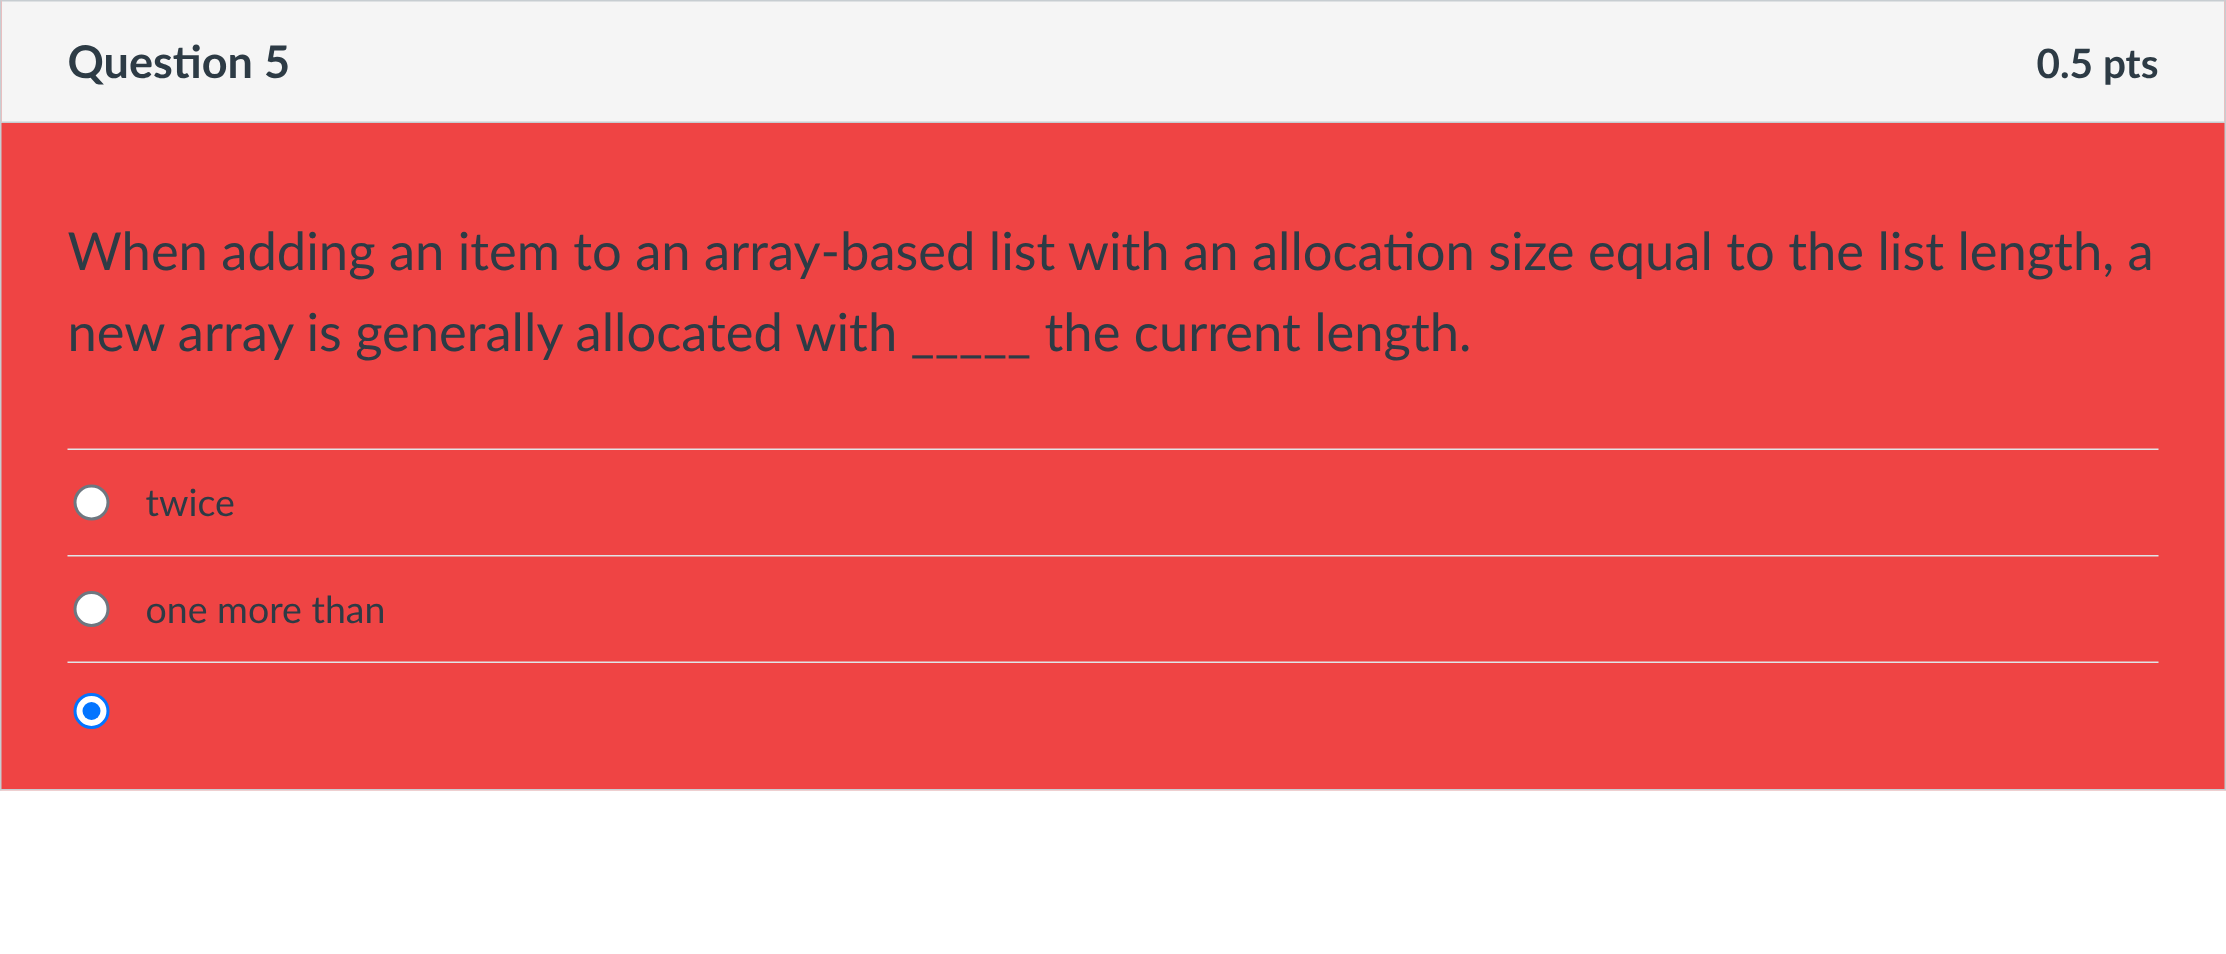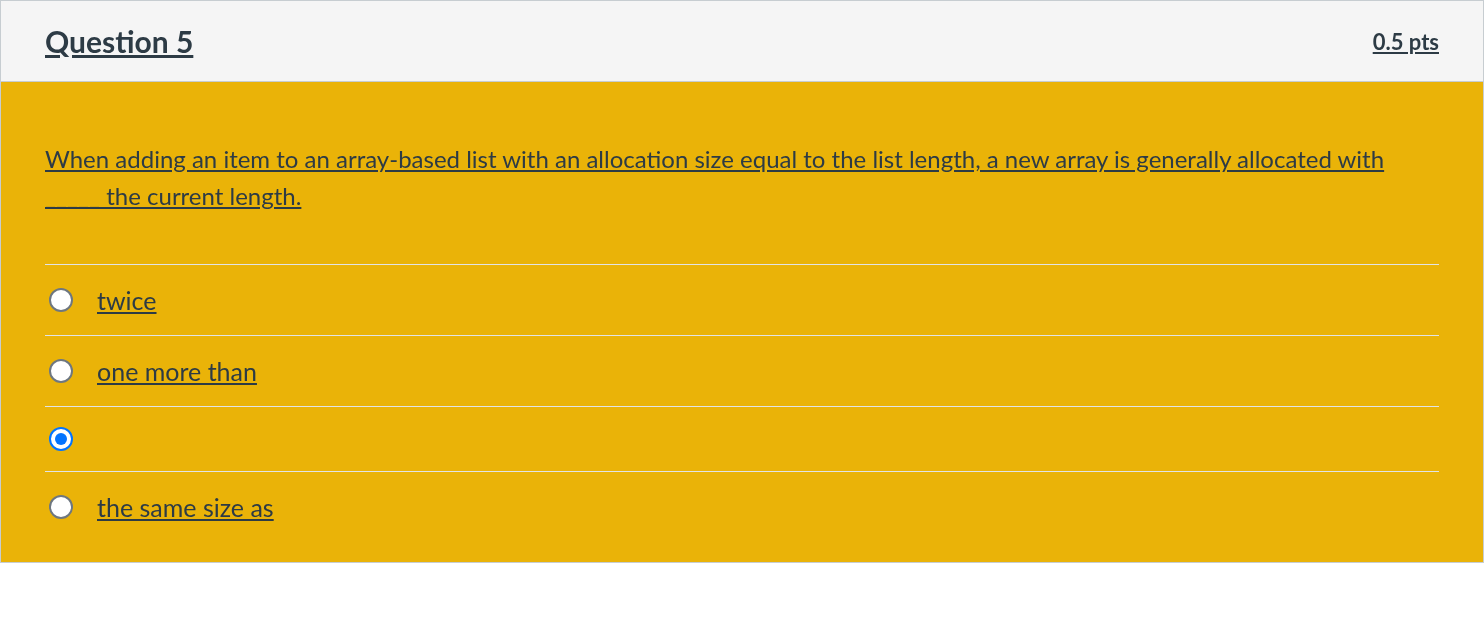--- a/index.html
+++ b/index.html
@@ -9,47 +9,46 @@
     }
     body {
       font-family: "Lato", "Helvetica Neue", Helvetica, Arial, sans-serif;
       background: #fff;
       color: #2d3b45;
       width: 1484px;
     }
     .question-card {
       border: 1px solid #c7cdd1;
       border-top: none;
-      background: #eab308;
-      text-decoration: underline;
+      background: #ef4444;
     }
     .question-header {
       display: flex;
       justify-content: space-between;
       align-items: center;
       background: #f5f5f5;
       border-top: 1px solid #c7cdd1;
       border-bottom: 1px solid #c7cdd1;
       padding: 22px 44px;
     }
     .question-title {
       font-size: 30px;
       font-weight: 700;
       color: #2d3b45;
     }
     .question-points {
-      font-size: 22px;
+      font-size: 27px;
       font-weight: 700;
       color: #2d3b45;
     }
     .question-body {
       padding: 58px 44px 20px 44px;
     }
     .question-text {
-      font-size: 24px;
+      font-size: 35px;
       line-height: 1.55;
       color: #2d3b45;
       margin-bottom: 50px;
       font-weight: 400;
     }
     .answers {
       display: block;
     }
     .answer-row {
       display: flex;
@@ -105,19 +104,15 @@
         <span class="radio"></span>
         <span class="answer-label">twice</span>
       </label>
       <label class="answer-row">
         <span class="radio"></span>
         <span class="answer-label">one more than</span>
       </label>
       <label class="answer-row">
         <span class="radio selected"></span>
       </label>
-      <label class="answer-row">
-        <span class="radio"></span>
-        <span class="answer-label">the same size as</span>
-      </label>
     </div>
   </div>
 </div>
 
 </body></html>

